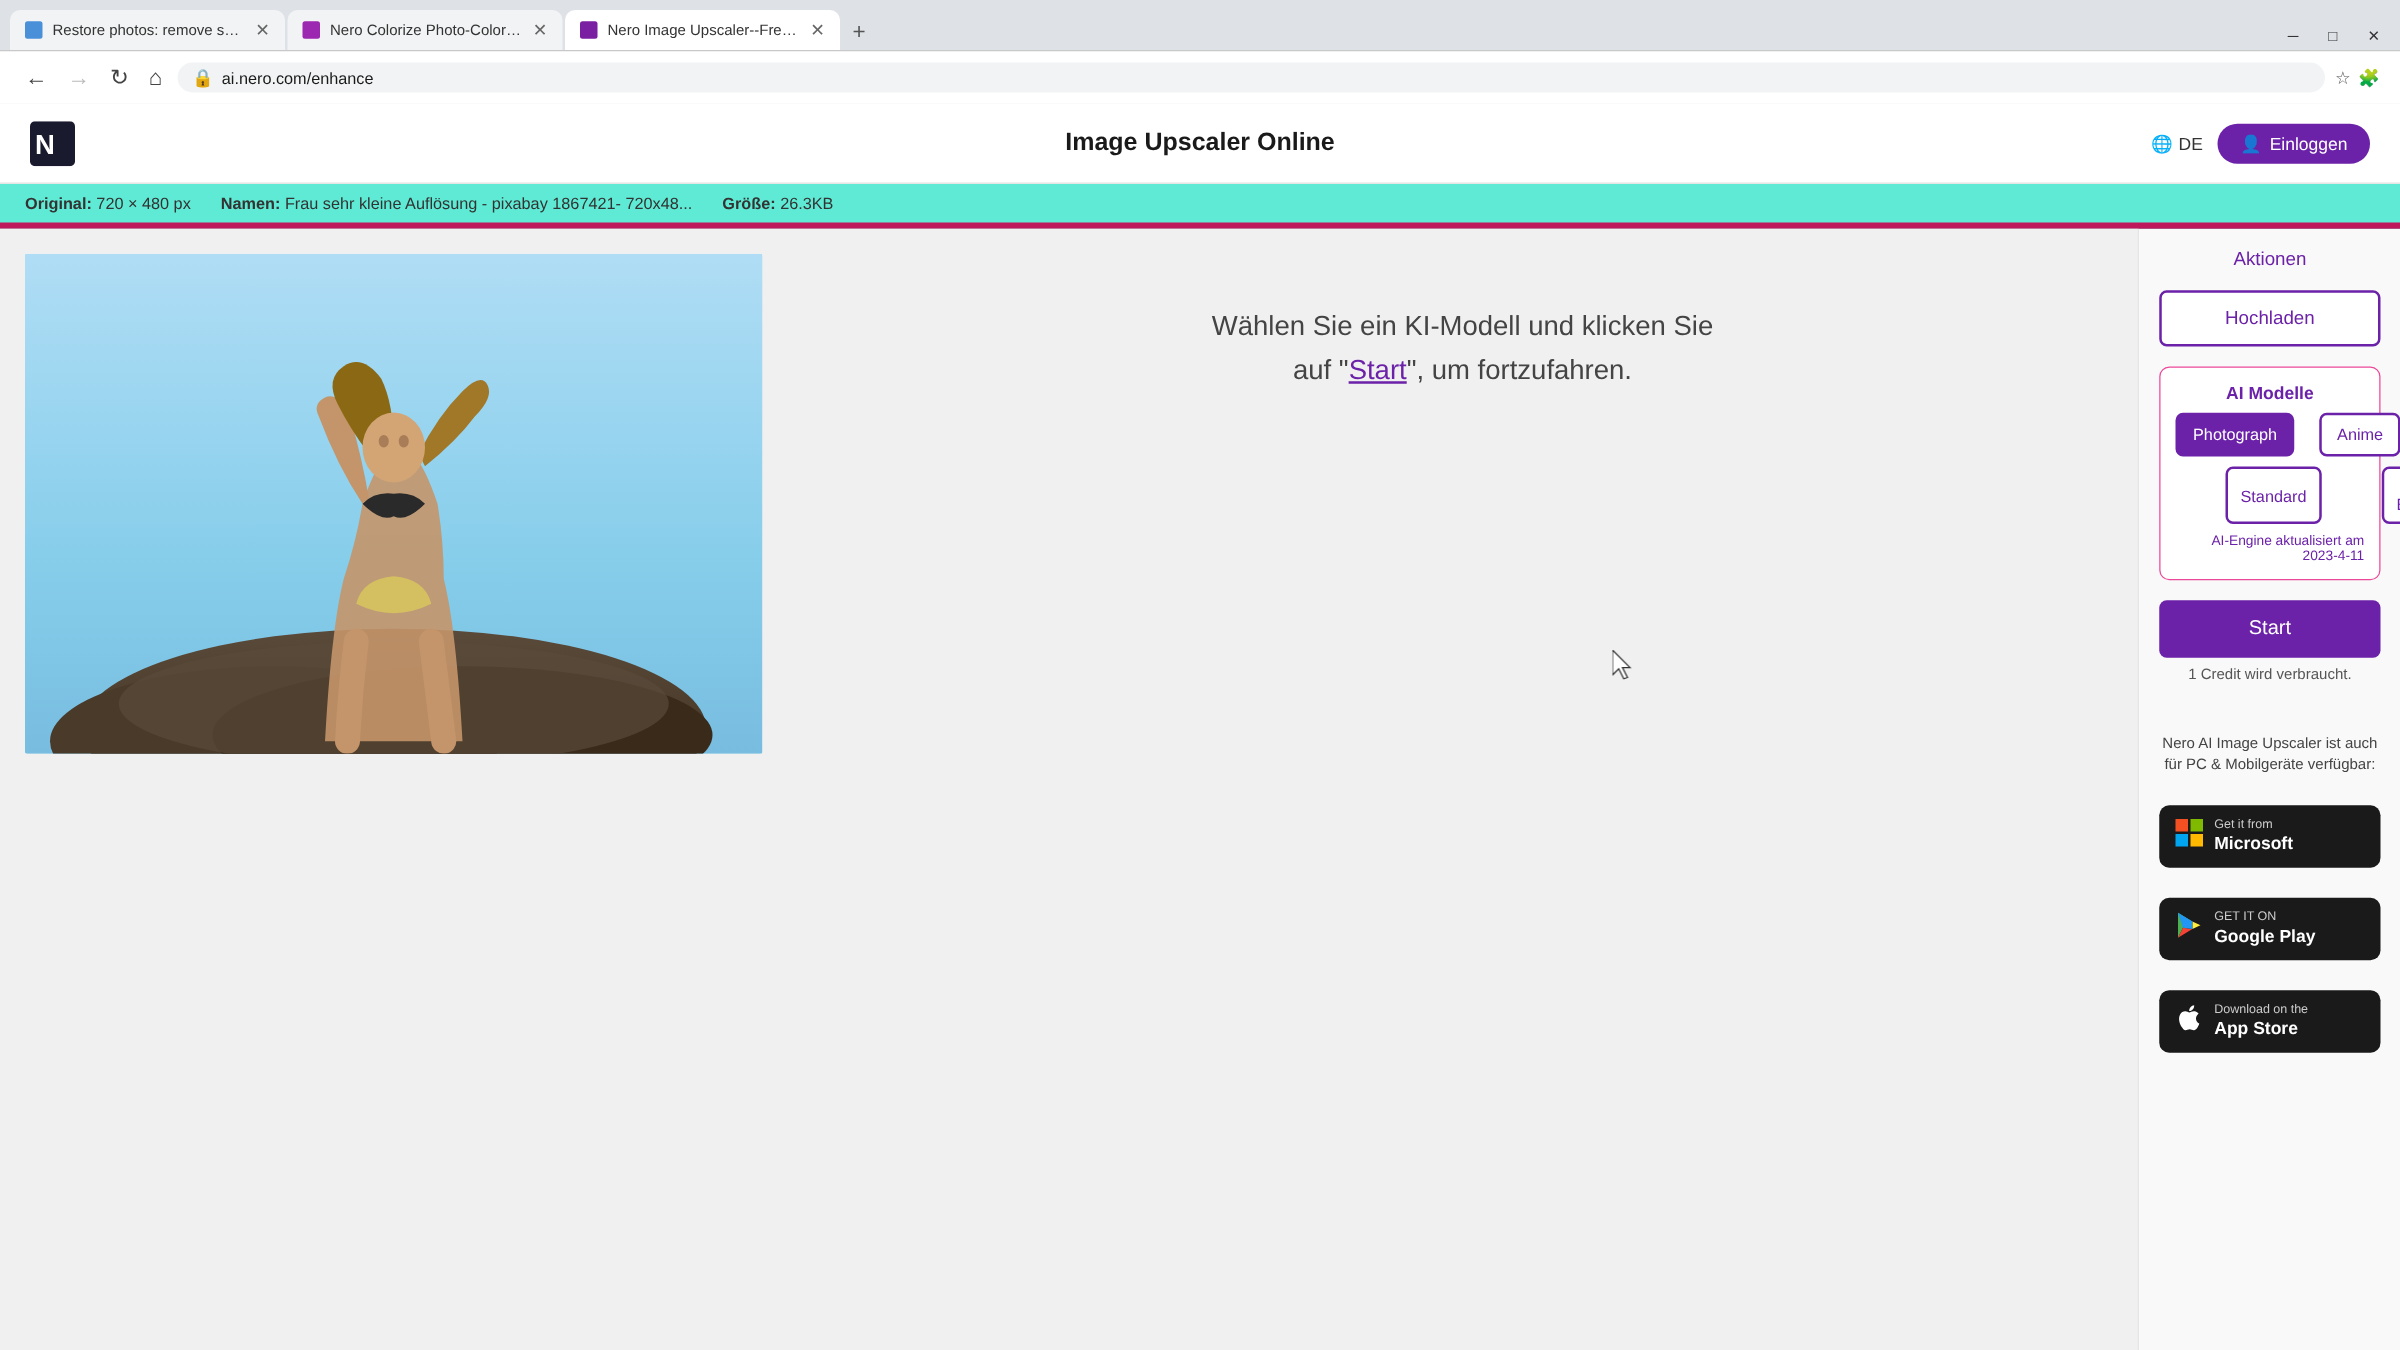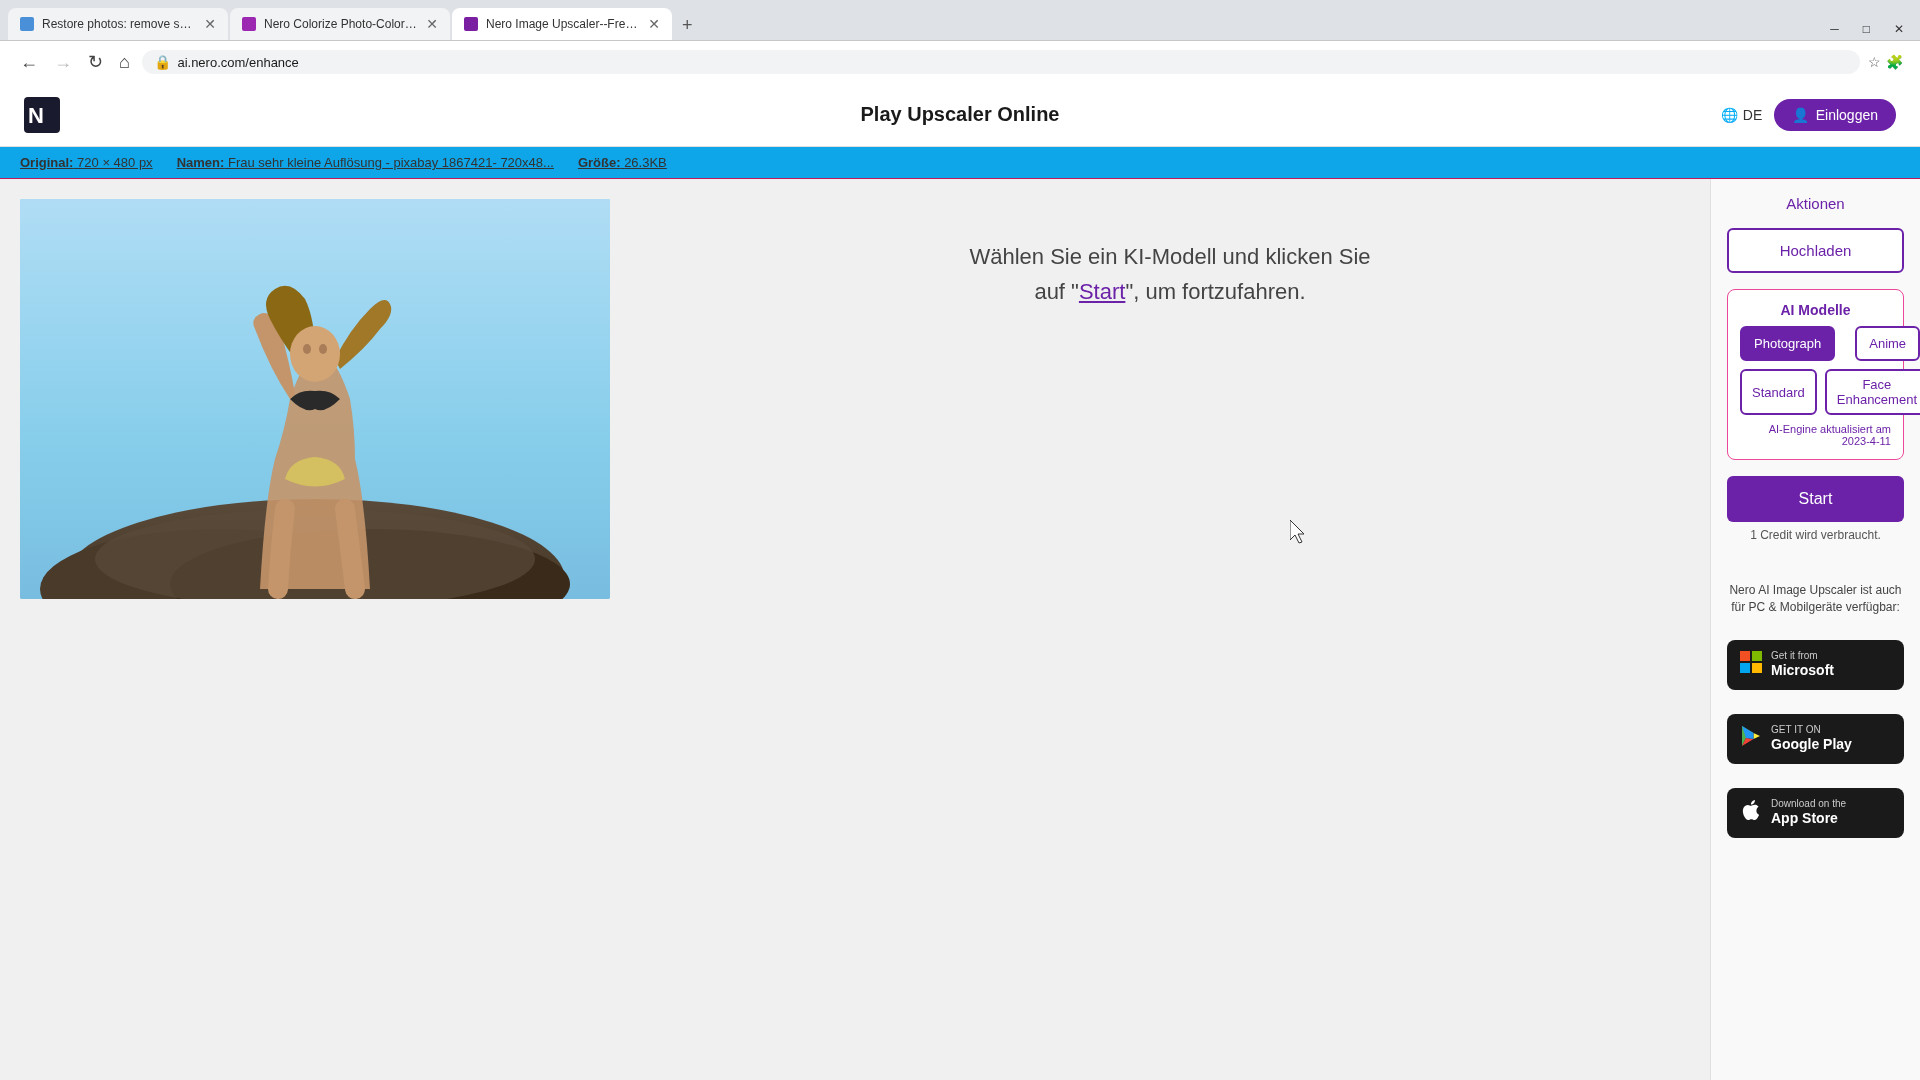--- a/index.html
+++ b/index.html
@@ -31,21 +31,21 @@
     
     .app-header { background: #ffffff; height: 64px; display: flex; align-items: center; padding: 0 24px; border-bottom: 1px solid #e0e0e0; position: relative; }
     .logo { display: flex; align-items: center; gap: 8px; }
     .logo-icon { width: 36px; height: 36px; }
     .app-title { position: absolute; left: 50%; transform: translateX(-50%); font-size: 20px; font-weight: 600; color: #1a1a1a; }
     .header-right { margin-left: auto; display: flex; align-items: center; gap: 12px; }
     .lang-btn { display: flex; align-items: center; gap: 4px; background: none; border: none; cursor: pointer; font-size: 14px; color: #333; }
     .login-btn { display: flex; align-items: center; gap: 6px; background: #6b21a8; color: white; border: none; border-radius: 20px; padding: 8px 18px; font-size: 14px; cursor: pointer; }
 
     
-    .info-bar { background: #0ea5e9; border-bottom: 1px solid #be185d; padding: 8px 20px; font-size: 13px; color: #333; display: flex; gap: 24px; text-decoration: underline; }
+    .info-bar { background: #5eead4; border-bottom: 5px solid #be185d; padding: 8px 20px; font-size: 13px; color: #333; display: flex; gap: 24px; }
     .info-bar .label { font-weight: 700; }
 
     
     .main-layout { display: flex; height: calc(1080px - 64px - 40px - 36px); }
 
     
     .content-area { flex: 1; display: flex; align-items: flex-start; padding: 20px; background: #f0f0f0; position: relative; overflow: hidden; }
     .image-container { width: 590px; height: 400px; overflow: hidden; border-radius: 2px; flex-shrink: 0; }
 
     
@@ -61,21 +61,21 @@
     .sidebar-section-title { font-size: 14px; font-weight: 600; color: #6b21a8; text-align: center; margin-bottom: 8px; }
 
     .upload-btn { width: 100%; background: white; border: 2px solid #6b21a8; color: #6b21a8; border-radius: 6px; padding: 12px; font-size: 15px; cursor: pointer; font-weight: 500; }
 
     .ai-models-section { background: white; border: 1px solid #ec4899; border-radius: 8px; padding: 12px; }
     .model-buttons-row { display: flex; gap: 20px; margin-bottom: 8px; }
     .model-btn { flex: 1; padding: 8px 12px; border-radius: 6px; border: 2px solid #6b21a8; font-size: 13px; cursor: pointer; font-weight: 500; }
     .model-btn.active { background: #6b21a8; color: white; }
     .model-btn.inactive { background: white; color: #6b21a8; }
     .model-btn-second-row { display: flex; gap: 8px; margin-bottom: 8px; }
-    .model-btn-sm { flex: 1; padding: 6px 10px; border-radius: 6px; border: 2px solid #6b21a8; font-size: 13px; cursor: pointer; background: white; color: #6b21a8; font-weight: 400; }
+    .model-btn-sm { flex: 1; padding: 6px 10px; border-radius: 6px; border: 2px solid #6b21a8; font-size: 13px; cursor: pointer; background: white; color: #6b21a8; font-weight: 400; margin-left: 40px; }
     .ai-engine-text { font-size: 11px; color: #6b21a8; text-align: right; }
 
     .start-section { display: flex; flex-direction: column; align-items: center; gap: 6px; }
     .start-btn { width: 100%; background: #6b21a8; color: white; border: none; border-radius: 6px; padding: 14px; font-size: 16px; cursor: pointer; font-weight: 500; }
     .credit-text { font-size: 12px; color: #555; }
 
     .apps-section { display: flex; flex-direction: column; gap: 24px; margin-top: 24px; }
     .apps-promo-text { font-size: 12px; color: #444; text-align: center; line-height: 1.4; }
     .store-btn { width: 100%; background: #1a1a1a; color: white; border: none; border-radius: 8px; padding: 10px 12px; display: flex; align-items: center; gap: 8px; cursor: pointer; }
     .store-btn-content { display: flex; flex-direction: column; align-items: flex-start; }
@@ -128,21 +128,21 @@
   </div>
 </div>
 
 <div class="app-header">
   <div class="logo">
     <svg class="logo-icon" viewBox="0 0 36 36">
       <rect width="36" height="36" fill="#1a1a2e" rx="4"></rect>
       <text x="4" y="26" font-size="22" font-weight="bold" fill="white" font-family="sans-serif">N</text>
     </svg>
   </div>
-  <span class="app-title">Play Upscaler Online</span>
+  <span class="app-title">Image Upscaler Online</span>
   <div class="header-right">
     <button class="lang-btn">
       <span>🌐</span>
       <span>DE</span>
     </button>
     <button class="login-btn">
       <span>👤</span>
       <span>Einloggen</span>
     </button>
   </div>

